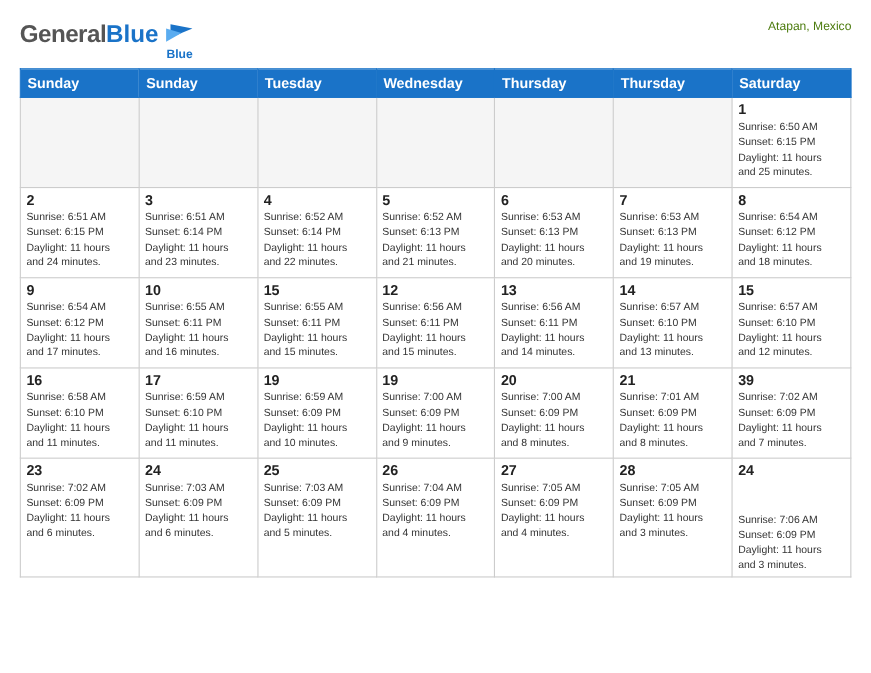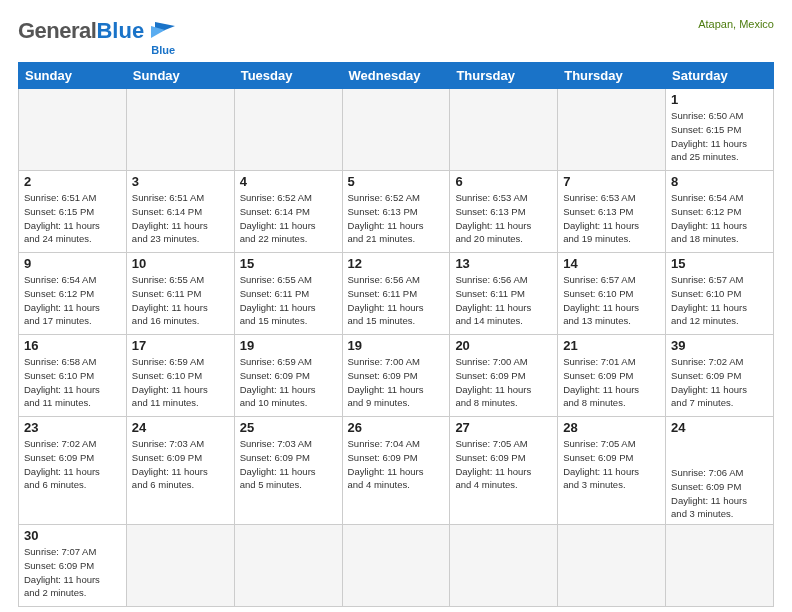--- a/index.html
+++ b/index.html
@@ -354,30 +354,15 @@
 and 3 minutes.</div>
           </td>
           <td>
             <div class="day-num">24</div>
             <div class="day-info" style="white-space: pre-line; margin-top: 31px;">Sunrise: 7:06 AM
 Sunset: 6:09 PM
 Daylight: 11 hours
 and 3 minutes.</div>
           </td>
         </tr>
-        <tr>
-          <td>
-            <div class="day-num">30</div>
-            <div class="day-info" style="white-space: pre-line;">Sunrise: 7:07 AM
-Sunset: 6:09 PM
-Daylight: 11 hours
-and 2 minutes.</div>
-          </td>
-          <td class="empty last-row"></td>
-          <td class="empty last-row"></td>
-          <td class="empty last-row"></td>
-          <td class="empty last-row"></td>
-          <td class="empty last-row"></td>
-          <td class="empty last-row"></td>
-        </tr>
       </tbody>
   </table>
 </div>
 
 </body></html>

